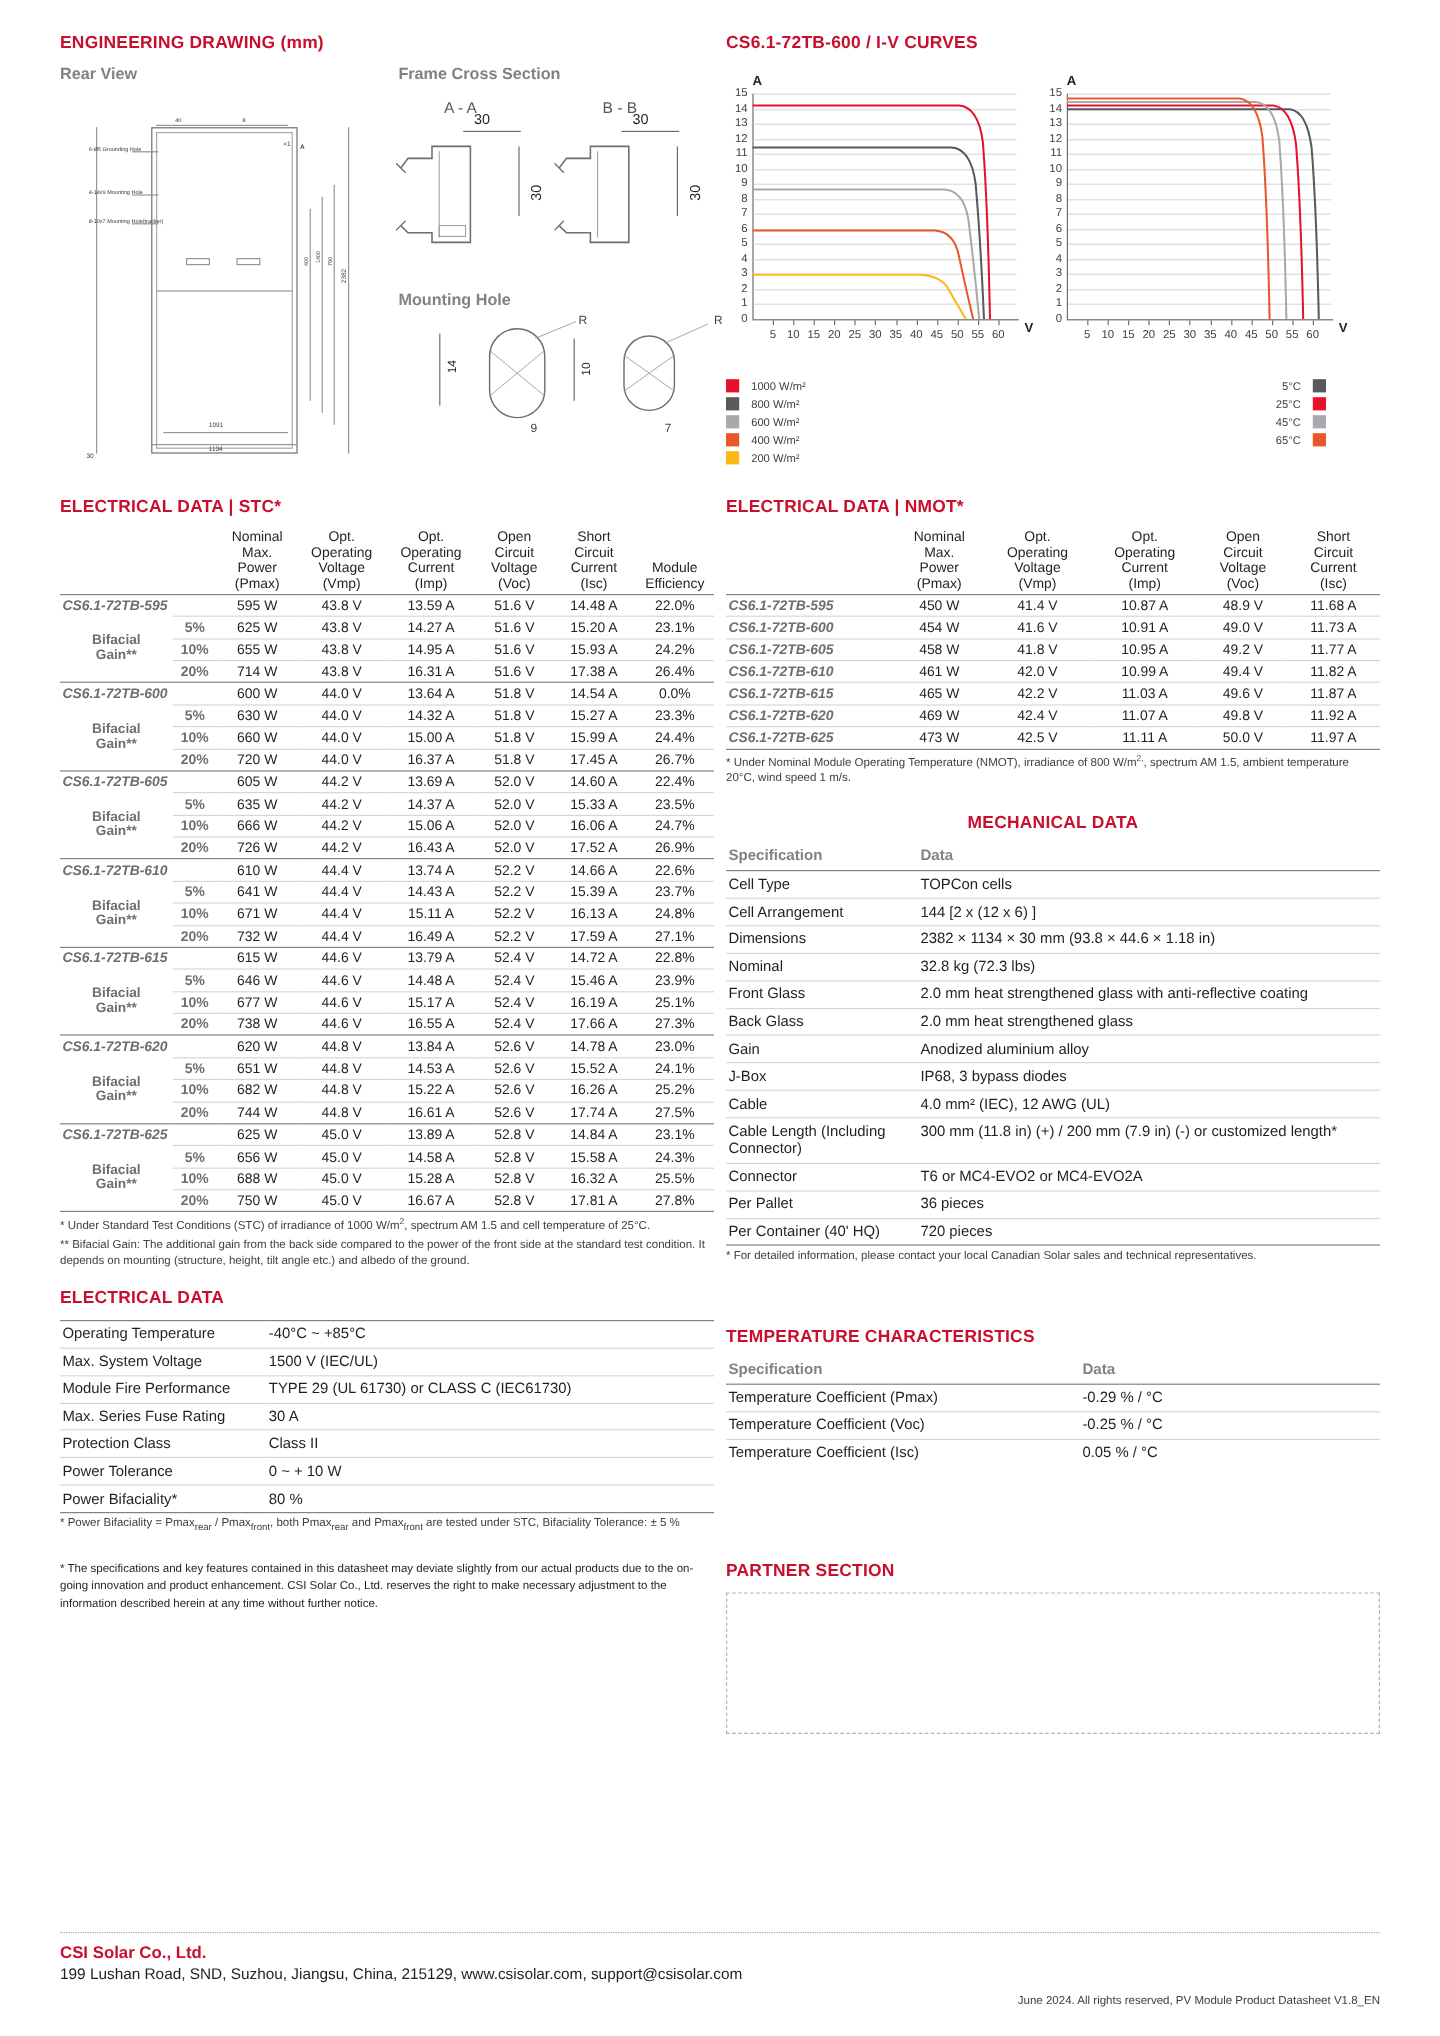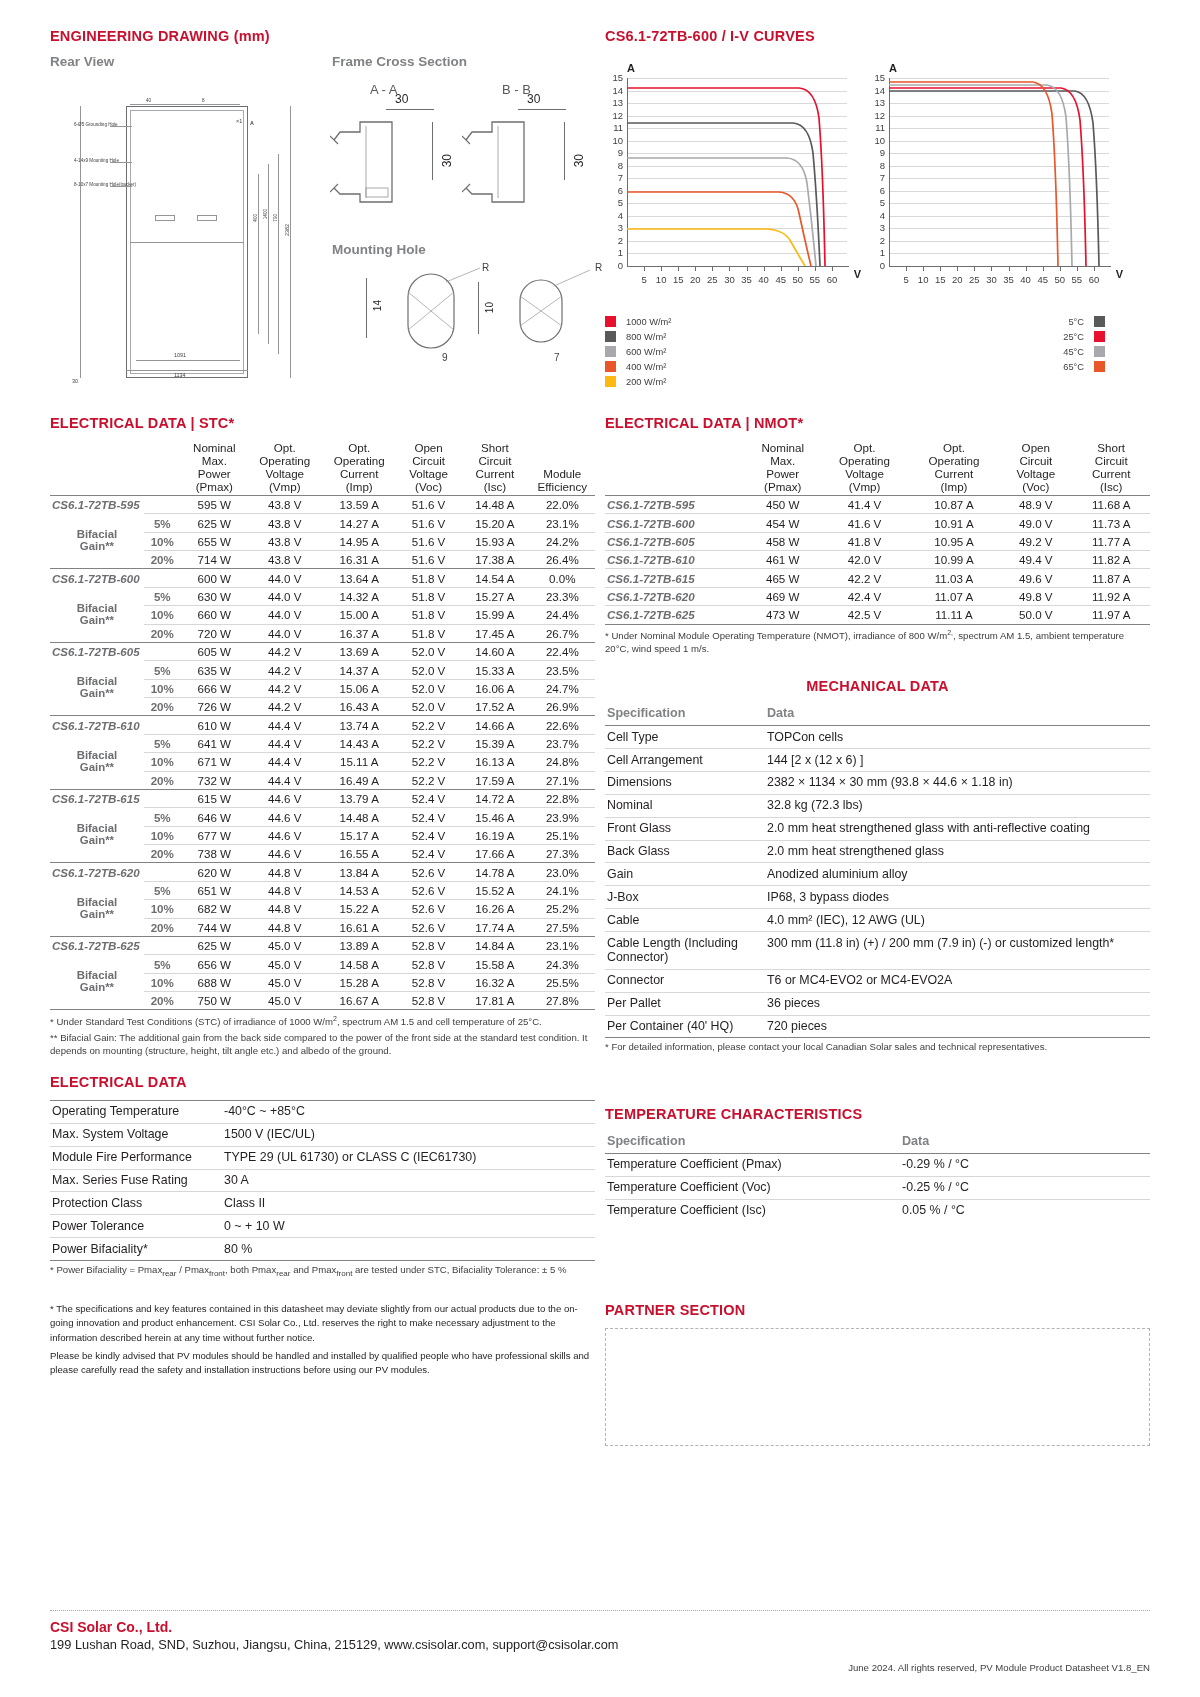--- a/index.html
+++ b/index.html
@@ -878,21 +878,20 @@
               <td>0.05 % / °C</td>
             </tr>
           </tbody>
       </table>
     </div>
   </div>
 
   <div class="bottom">
     <div class="col-l">
       <div class="fineprint">* The specifications and key features contained in this datasheet may deviate slightly from our actual products due to the on-going innovation and product enhancement. CSI Solar Co., Ltd. reserves the right to make necessary adjustment to the information described herein at any time without further notice.</div>
-      <div class="fineprint" style="margin-top:4px;">Please be kindly advised that PV modules should be handled and installed by qualified people who have professional skills and please carefully read the safety and installation instructions before using our PV modules.</div>
     </div>
     <div class="col-r">
       <div class="sec-title">PARTNER SECTION</div>
       <div class="partner-box"></div>
     </div>
   </div>
 
   <div style="position:absolute;left:50px;right:50px;bottom:24px;">
     <div class="dotrule"></div>
     <div class="company">CSI Solar Co., Ltd.</div>

